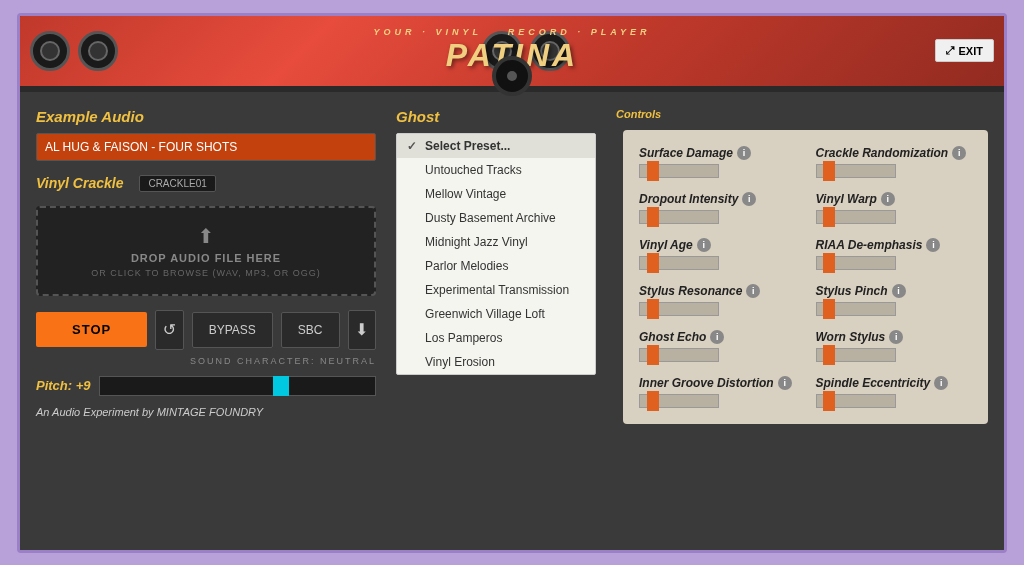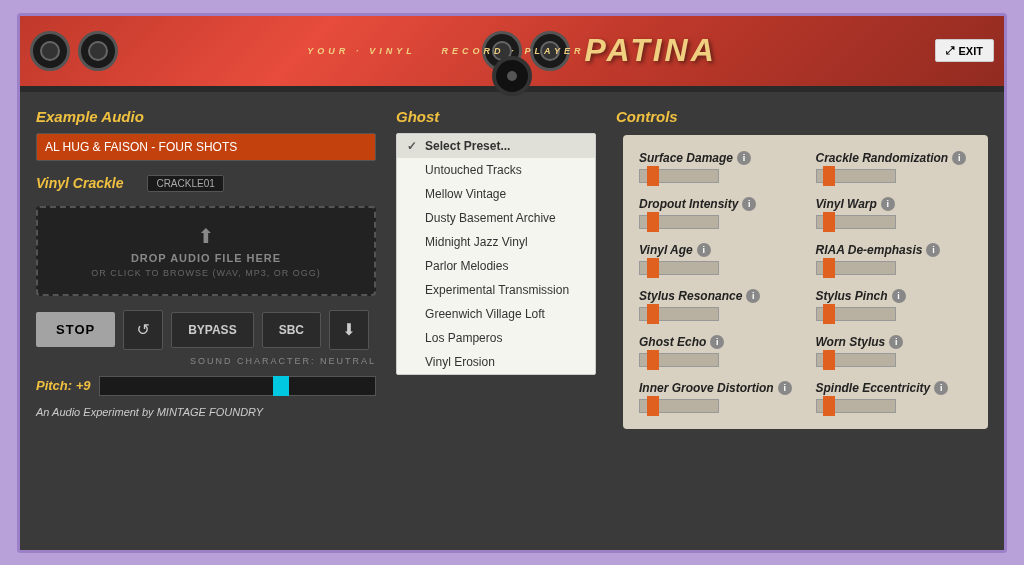--- a/index.html
+++ b/index.html
@@ -53,20 +53,21 @@
       height: 20px;
       background: #333;
       border-radius: 50%;
       border: 2px solid #666;
     }
     .header-title {
       position: absolute;
       left: 50%;
       transform: translateX(-50%);
       display: flex;
+      flex-direction: column;
       align-items: center;
     }
     .header-subtitle {
       color: #f0d080;
       font-size: 9px;
       letter-spacing: 4px;
       font-style: italic;
       font-weight: bold;
     }
     .header-logo {
@@ -142,21 +143,21 @@
       padding: 6px 8px;
       font-size: 12px;
       margin-bottom: 14px;
       border-radius: 2px;
       appearance: none;
       cursor: pointer;
     }
     .vinyl-crackle-row {
       display: flex;
       align-items: center;
-      gap: 24px;
+      gap: 16px;
       margin-bottom: 14px;
     }
     .crackle-label {
       color: #f0c040;
       font-size: 14px;
       font-weight: bold;
       font-style: italic;
     }
     .crackle-badge {
       background: #1a1a1a;
@@ -194,24 +195,24 @@
       font-size: 9px;
       letter-spacing: 1px;
     }
     .controls-row {
       display: flex;
       gap: 8px;
       align-items: center;
       margin-bottom: 6px;
     }
     .btn-stop {
-      background: #a3a3a3;
+      background: #f97316;
       color: #000;
       border: none;
-      padding: 10px 20px;
+      padding: 10px 36px;
       font-weight: 900;
       font-size: 13px;
       cursor: pointer;
       border-radius: 2px;
       letter-spacing: 1px;
     }
     .btn-icon {
       background: #2a2a2a;
       color: #ccc;
       border: 1px solid #555;
@@ -225,21 +226,21 @@
       justify-content: center;
     }
     .btn-text {
       background: #2a2a2a;
       color: #ccc;
       border: 1px solid #555;
       padding: 10px 16px;
       font-size: 12px;
       cursor: pointer;
       border-radius: 2px;
-      font-weight: bold;
+      font-weight: normal;
     }
     .sound-character {
       color: #888;
       font-size: 9px;
       letter-spacing: 2px;
       text-align: right;
       margin-bottom: 10px;
     }
     .pitch-row {
       display: flex;
@@ -299,21 +300,21 @@
     .preset-item.selected {
       background: #e8e8e8;
       font-weight: bold;
     }
     
     .right-panel {
       flex: 1;
     }
     .controls-title {
       color: #f0c040;
-      font-size: 15px;
+      font-size: 11px;
       font-weight: bold;
       margin-bottom: 10px;
       font-style: italic;
     }
     .controls-grid {
       display: grid;
       grid-template-columns: 1fr 1fr;
       gap: 14px 20px;
       background: #d8d0c0;
       border-radius: 4px;

